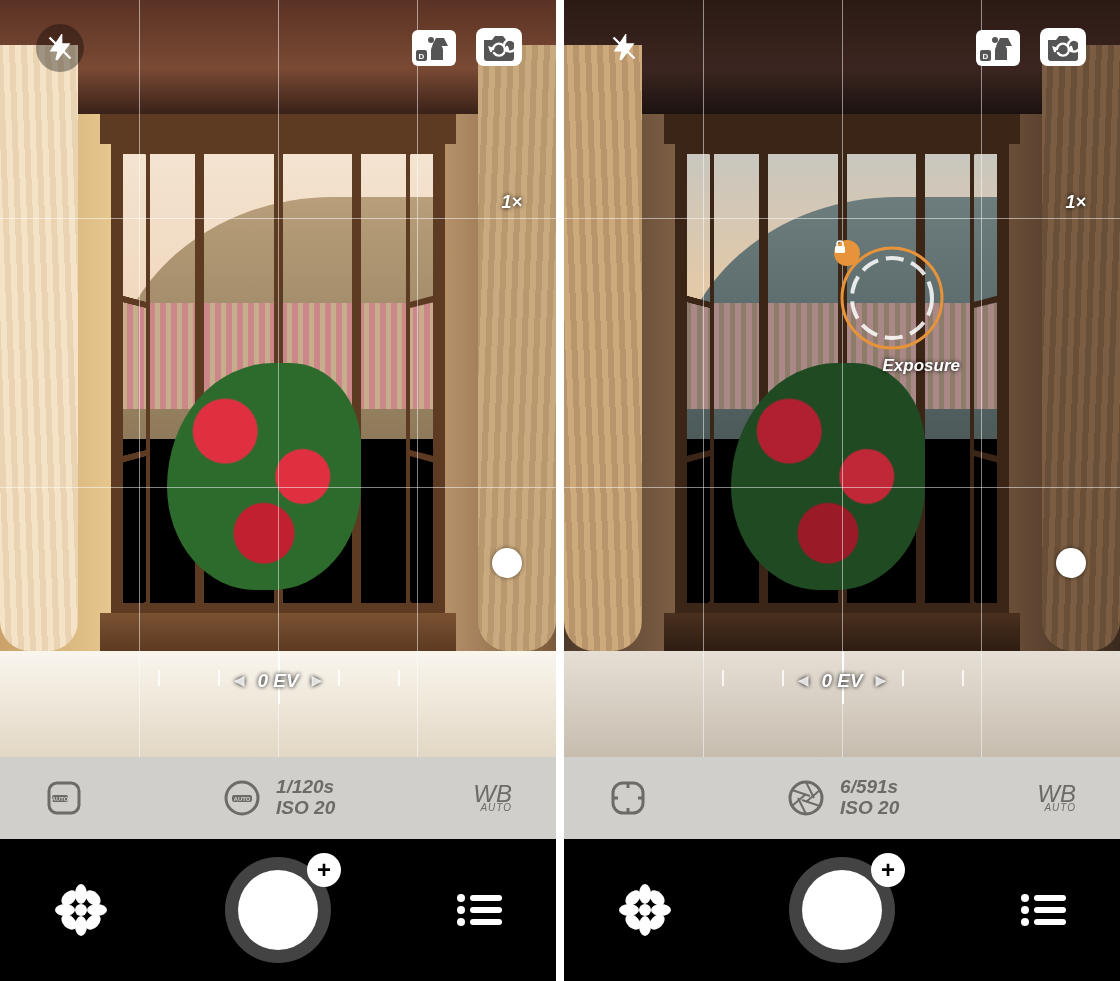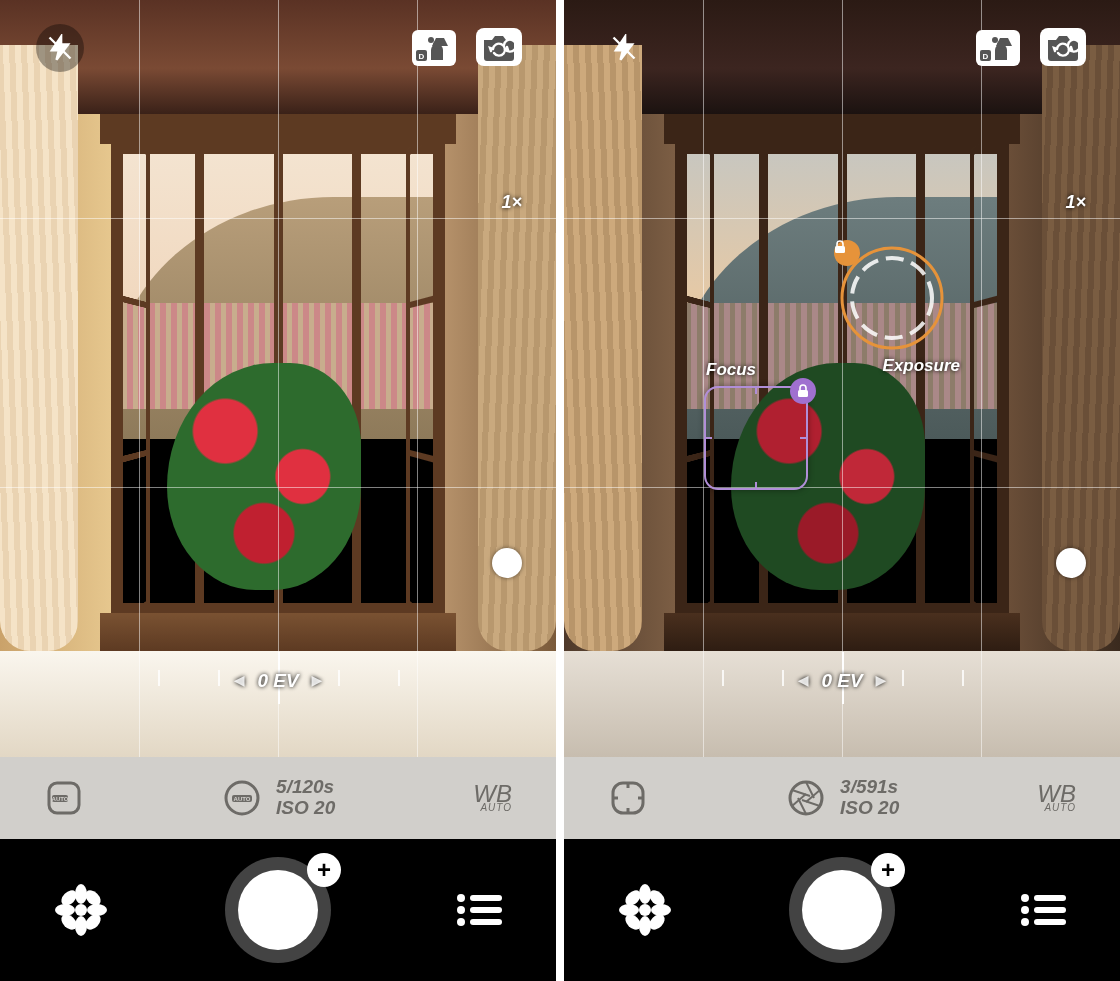--- a/index.html
+++ b/index.html
@@ -210,21 +210,21 @@
             <text x="16" y="23" font-size="6" fill="#d1cfcb" text-anchor="middle" font-weight="700">AUTO</text>
           </svg>
       </div>
       <div class="param-mid">
         <svg class="ap-icon" viewBox="0 0 40 40">
             <circle cx="20" cy="20" r="16" fill="none" stroke="#6d6b67" stroke-width="3"></circle>
             <rect x="10" y="17" width="20" height="7" rx="2" fill="#6d6b67"></rect>
             <text x="20" y="23" font-size="6" fill="#d1cfcb" text-anchor="middle" font-weight="700">AUTO</text>
           </svg>
         <div class="param-text">
-          <div>5/120s</div>
+          <div>1/120s</div>
           <div>ISO 20</div>
         </div>
       </div>
       <div class="wb">
         <span>WB</span>
         <span class="sub">AUTO</span>
       </div>
     </div>
 
     <div class="bottom-bar">
@@ -328,33 +328,20 @@
         </svg>
         <div class="lock">
           <svg width="12" height="14" viewBox="0 0 12 14">
               <rect x="1" y="6" width="10" height="7" rx="1.5" fill="#fff"></rect>
               <path d="M3 6 V4 a3 3 0 0 1 6 0 V6" fill="none" stroke="#fff" stroke-width="1.6"></path>
             </svg>
         </div>
         <div class="lbl">Exposure</div>
       </div>
 
-      <div class="focus-box" style="left:140px;top:386px">
-        <span class="tic t"></span>
-          <span class="tic b"></span>
-          <span class="tic l"></span>
-          <span class="tic r"></span>
-        <div class="lock">
-          <svg width="12" height="14" viewBox="0 0 12 14">
-              <rect x="1" y="6" width="10" height="7" rx="1.5" fill="#fff"></rect>
-              <path d="M3 6 V4 a3 3 0 0 1 6 0 V6" fill="none" stroke="#fff" stroke-width="1.6"></path>
-            </svg>
-        </div>
-        <div class="lbl">Focus</div>
-      </div>
 
       <div class="ev-slider">
         <div class="ticks">
           <span class="tick" style="left:4%"></span>
           <span class="tick" style="left:27%"></span>
           <span class="tick main" style="left:50%"></span>
           <span class="tick" style="left:73%"></span>
           <span class="tick" style="left:96%"></span>
         </div>
         <span class="arrow" style="left:33%">◀</span>
@@ -379,21 +366,21 @@
             <g stroke="#6d6b67" stroke-width="2" fill="none">
               <path d="M20 4 L28 20"></path>
               <path d="M34 12 L20 24"></path>
               <path d="M34 28 L16 22"></path>
               <path d="M20 36 L12 20"></path>
               <path d="M6 28 L20 16"></path>
               <path d="M6 12 L24 18"></path>
             </g>
           </svg>
         <div class="param-text">
-          <div>3/591s</div>
+          <div>6/591s</div>
           <div>ISO 20</div>
         </div>
       </div>
       <div class="wb">
         <span>WB</span>
         <span class="sub">AUTO</span>
       </div>
     </div>
 
     <div class="bottom-bar">

